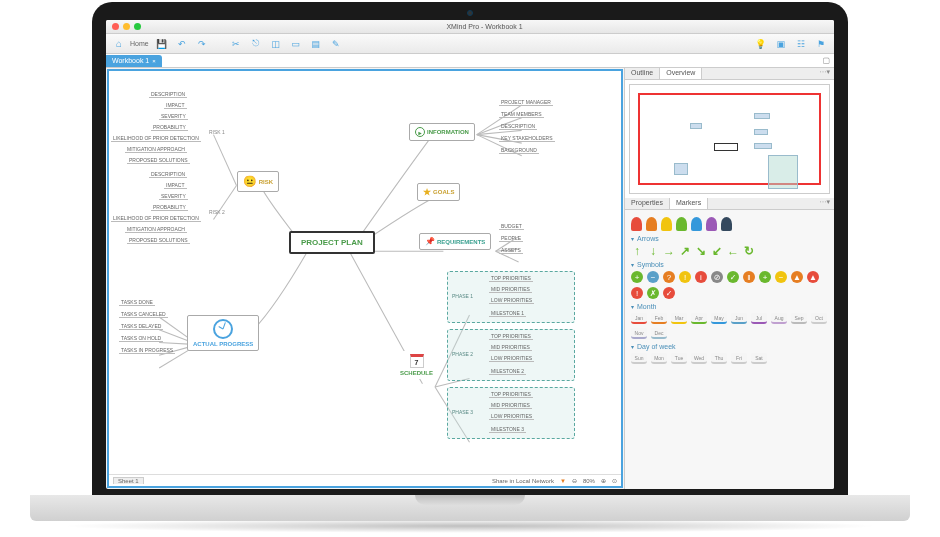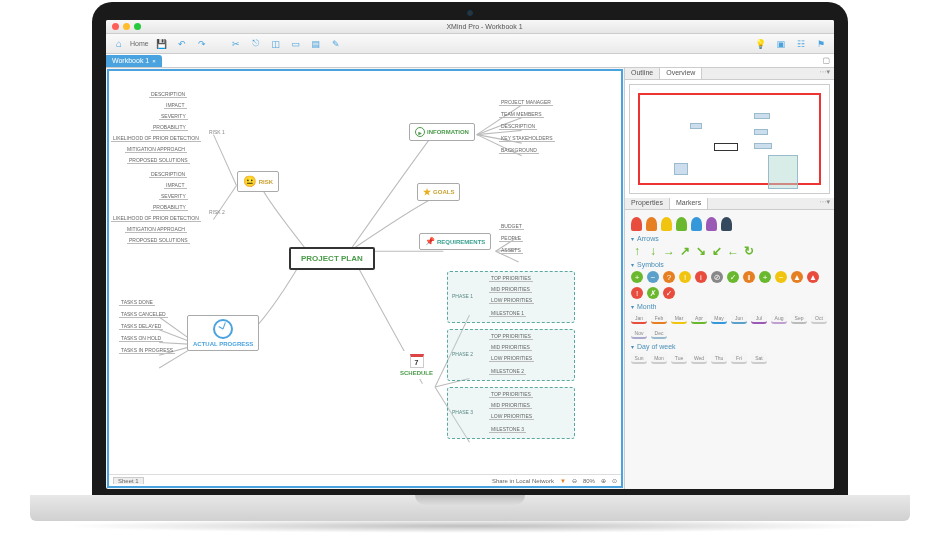--- a/index.html
+++ b/index.html
@@ -154,21 +154,21 @@
               <path d="M85 258 L48 232"></path>
                 <path d="M85 258 L48 244"></path>
                 <path d="M85 258 L48 256"></path>
                 <path d="M85 258 L48 268"></path>
                 <path d="M85 258 L48 280"></path>
               <path d="M312 298 L345 230"></path>
                 <path d="M312 298 L345 290"></path>
                 <path d="M312 298 L345 350"></path>
             </svg>
 
-            <div class="node central" style="left:180px;top:176px">
+            <div class="node central" style="left:180px;top:160px">
               <span>PROJECT PLAN</span>
             </div>
 
             <div class="node main-branch green" style="left:300px;top:52px">
               <span class="icon-circle">▸</span>
               <span>INFORMATION</span>
             </div>
             <div class="leaf" style="left:390px;top:28px">PROJECT MANAGER</div>
             <div class="leaf" style="left:390px;top:40px">TEAM MEMBERS</div>
             <div class="leaf" style="left:390px;top:52px">DESCRIPTION</div>

